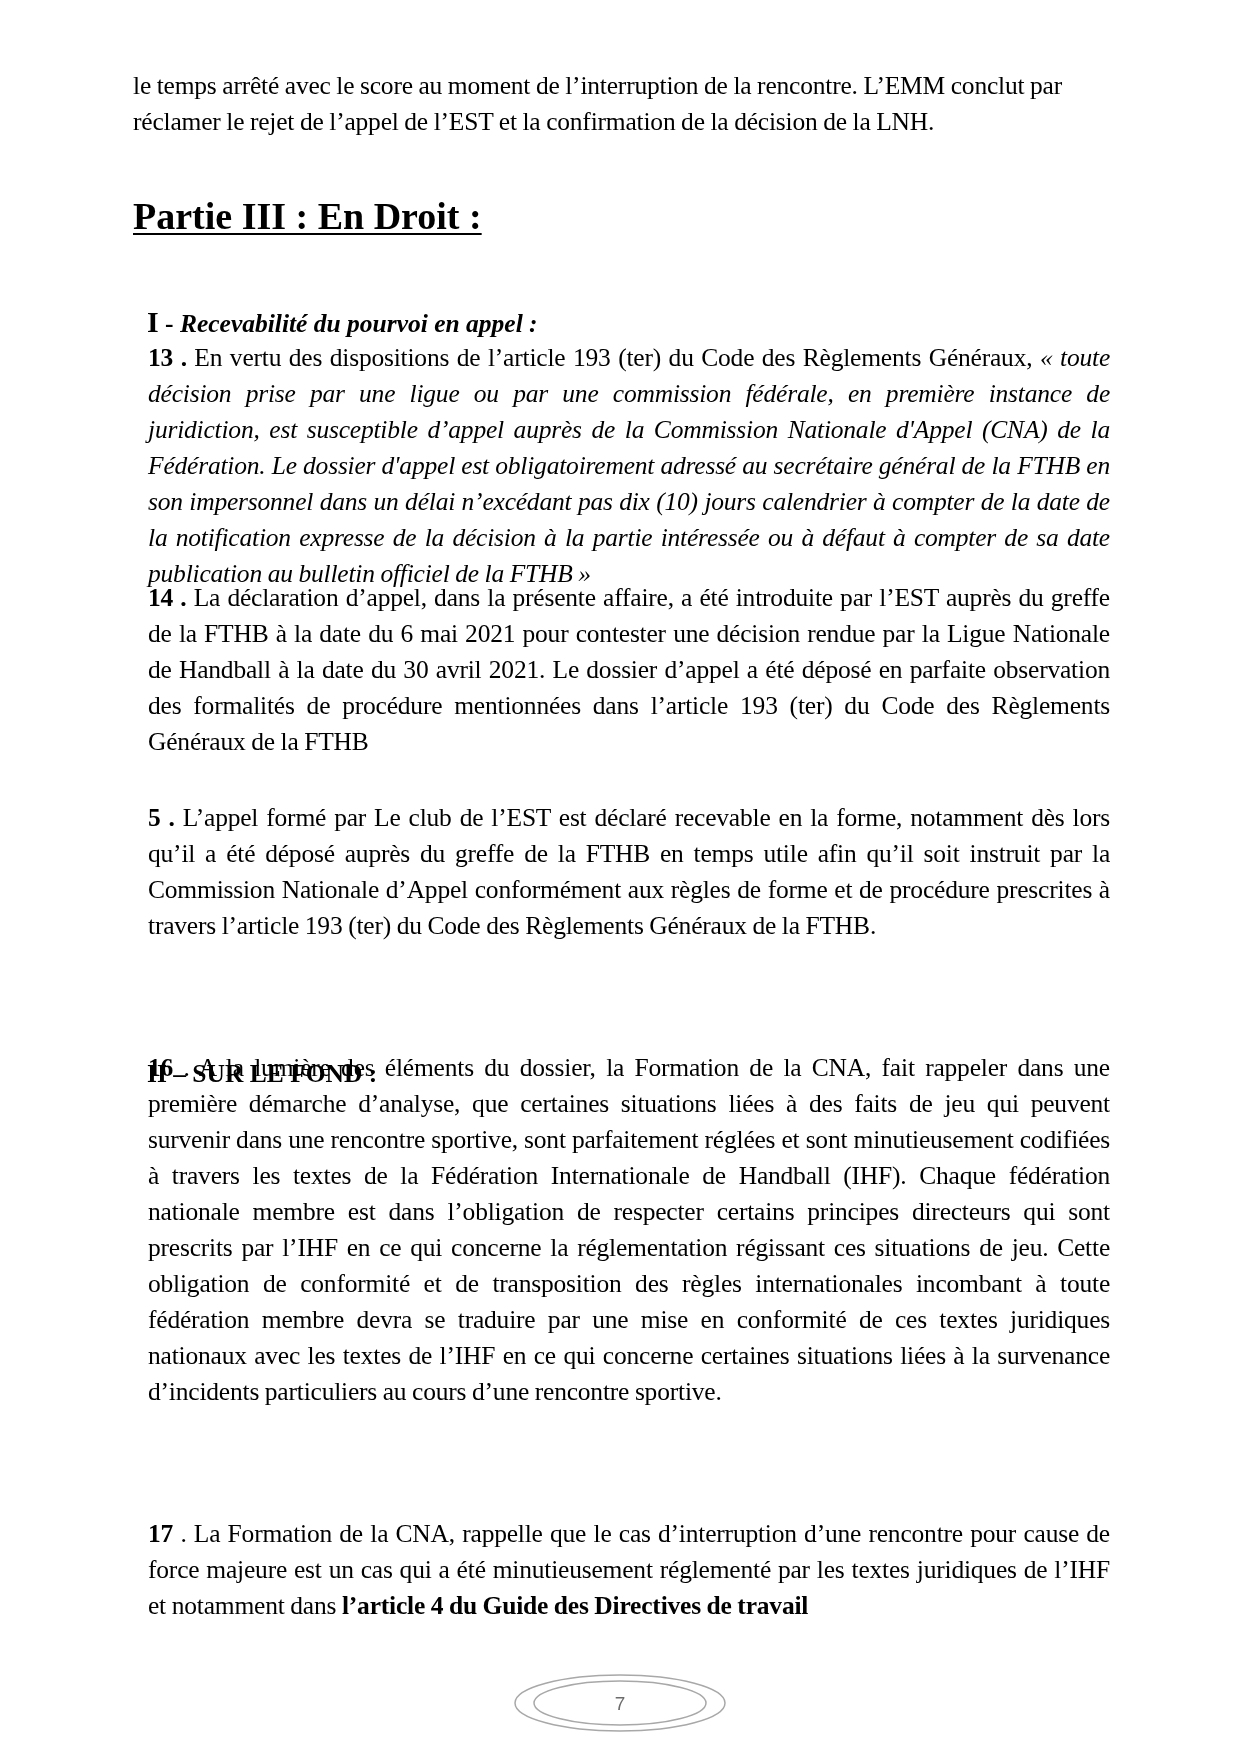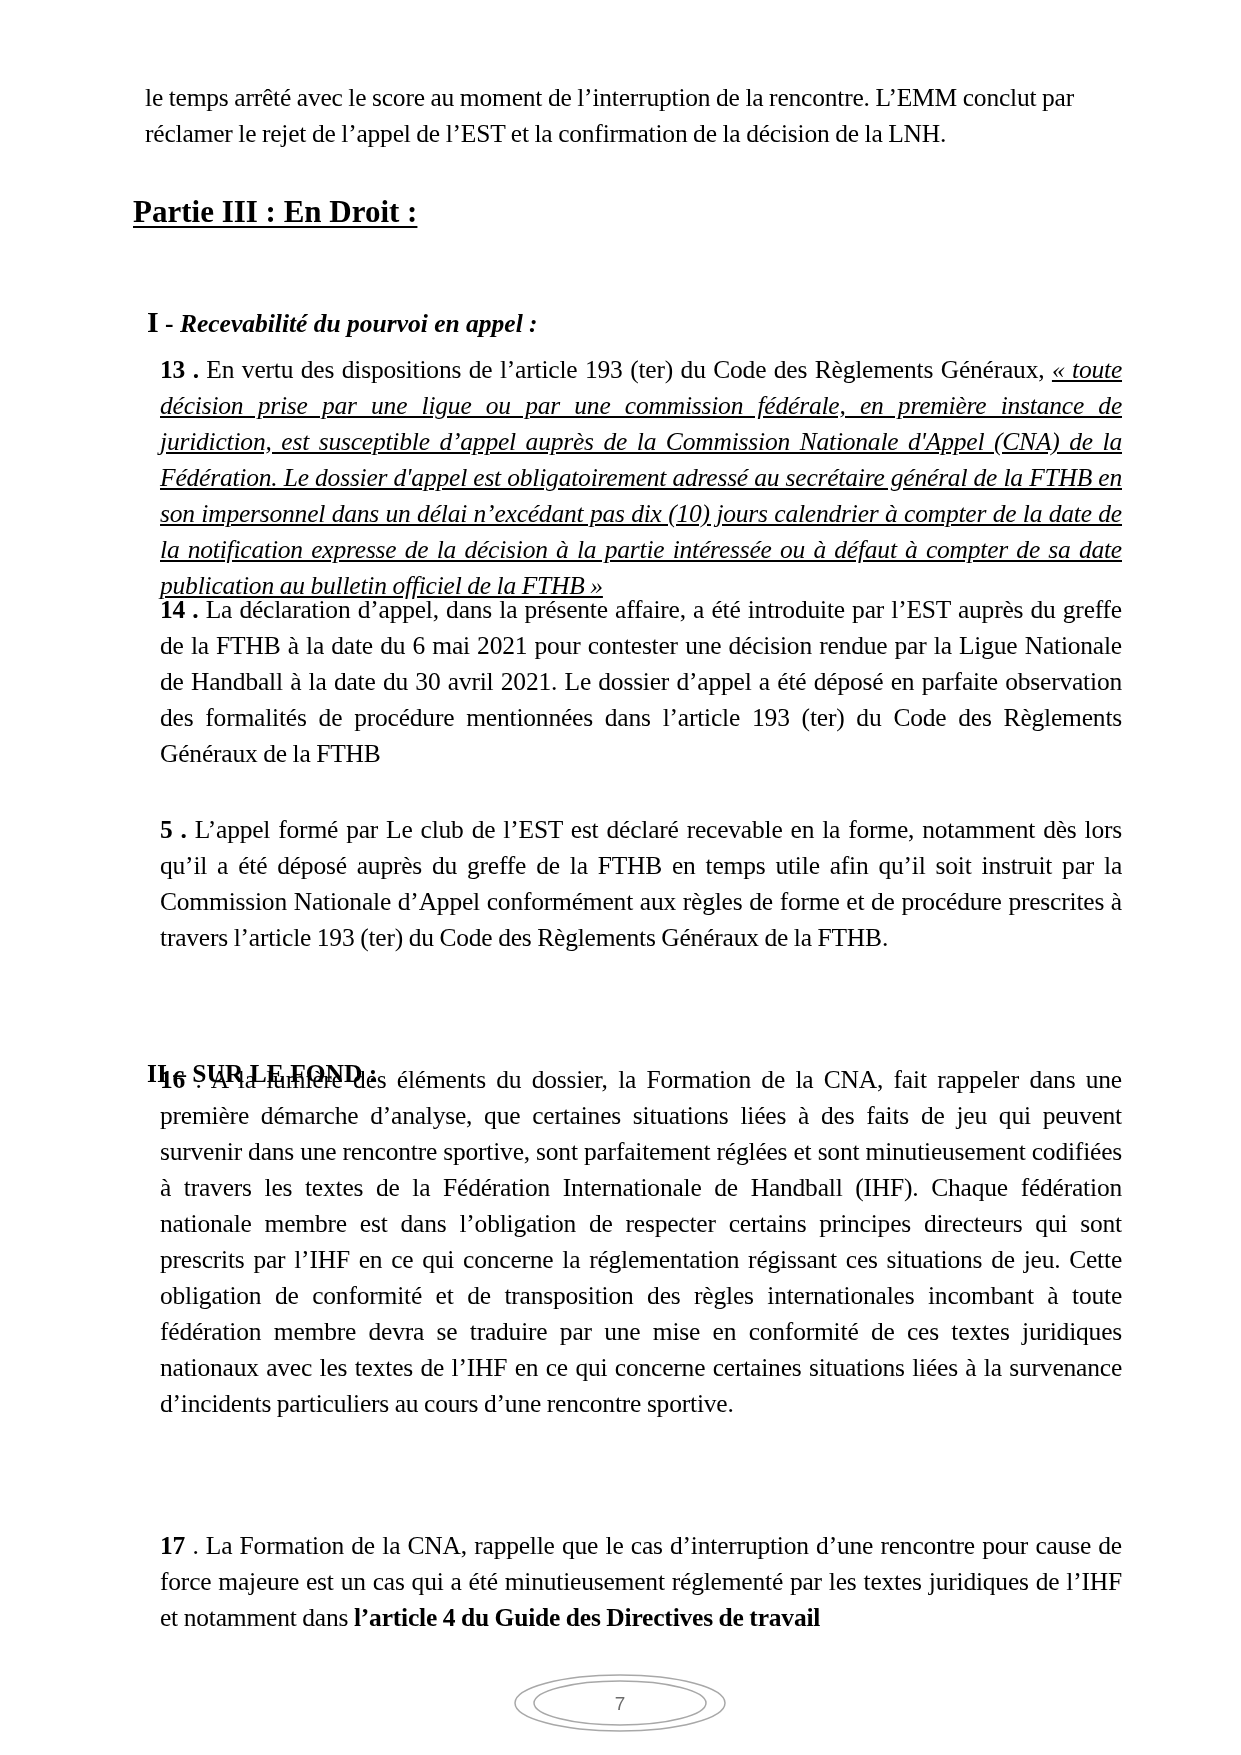--- a/index.html
+++ b/index.html
@@ -19,35 +19,35 @@
       position: absolute;
       left: 0; top: 0;
       width: 1241px;
       height: 1755px;
     }
     .p {
       position: absolute;
       font-size: 25.5px;
       line-height: 36px;
       text-align: justify;
-      margin: 12px;
+      margin: 0;
       letter-spacing: -0.2px;
       word-spacing: -0.5px;
     }
     .intro {
       left: 133px;
       top: 68px;
       width: 990px;
       text-align: left;
     }
     .heading-part {
       position: absolute;
       left: 133px;
       top: 194px;
-      font-size: 31px;
+      font-size: 38px;
       font-weight: bold;
       text-decoration: underline;
       text-decoration-thickness: 2px;
       text-underline-offset: 4px;
       margin: 0;
     }
     .heading-sec {
       position: absolute;
       left: 147px;
       font-size: 25.5px;
@@ -62,21 +62,20 @@
     }
     .num {
       font-weight: bold;
     }
     .para {
       left: 148px;
       width: 962px;
     }
     .quote {
       font-style: italic;
-      text-decoration: underline;
     }
     .bold {
       font-weight: bold;
     }
     .page-number-wrap {
       position: absolute;
       left: 513px;
       top: 1673px;
       width: 214px;
       height: 62px;

